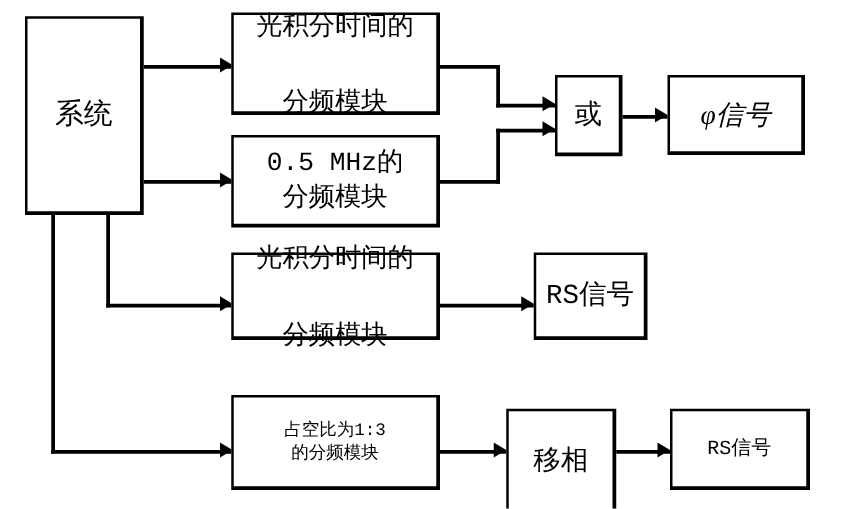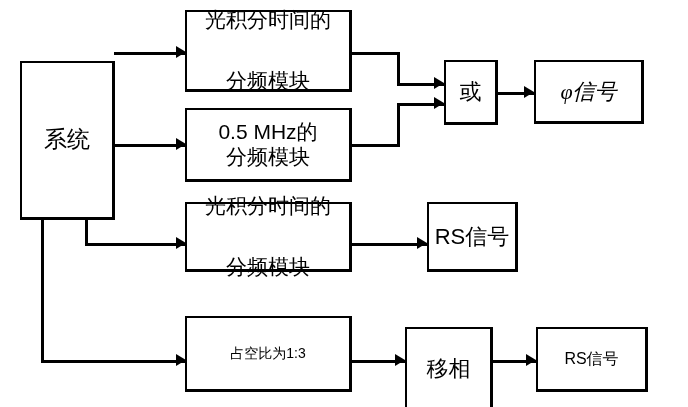--- a/index.html
+++ b/index.html
@@ -28,21 +28,21 @@
     align-items: center;
     justify-content: center;
     text-align: center;
     color: #000000;
     line-height: 1.18;
     letter-spacing: 0px;
     z-index: 3;
   }
   .blk .ln { display: block; white-space: nowrap; }
   .cjk { font-family: "DejaVu Sans", "Liberation Sans", sans-serif; gap: 36px; }
-  .mix { font-family: Liberation Sans, sans-serif; }
+  .mix { font-family: Liberation Mono, monospace; }
   .phi { font-family: "Liberation Serif", "DejaVu Serif", serif; font-style: italic; }
 
   
   .hline, .vline {
     position: absolute;
     background: #000000;
     z-index: 1;
   }
   .hline { height: 3px; }
   .vline { width: 3px; }
@@ -89,21 +89,21 @@
 
   <div class="hline" style="left:350px; top:243px; width:87px;"></div>
   <div class="arrow" style="left:417px; top:237px;"></div>
 
   <div class="hline" style="left:350px; top:360px; width:65px;"></div>
   <div class="arrow" style="left:395px; top:354px;"></div>
 
   <div class="hline" style="left:492px; top:360px; width:54px;"></div>
   <div class="arrow" style="left:526px; top:354px;"></div>
 
-  <div class="blk cjk" style="left:20px; top:13px; width:95px; height:159px; font-size:23px;margin-top:48px;">
+  <div class="blk cjk" style="left:20px; top:13px; width:95px; height:159px; font-size:23px;">
     <span class="ln">系统</span>
   </div>
 
   <div class="blk cjk" style="left:185px; top:10px; width:167px; height:82px; font-size:21px;">
     <span class="ln">光积分时间的</span>
     <span class="ln">分频模块</span>
   </div>
 
   <div class="blk" style="left:185px; top:108px; width:167px; height:74px; font-size:21px;">
     <span class="ln mix">0.5 MHz的</span>
@@ -122,20 +122,21 @@
     <span class="ln">光积分时间的</span>
     <span class="ln">分频模块</span>
   </div>
 
   <div class="blk mix" style="left:427px; top:202px; width:91px; height:70px; font-size:22px;">
     <span class="ln">RS信号</span>
   </div>
 
   <div class="blk" style="left:185px; top:316px; width:167px; height:76px; font-size:14px;">
     <span class="ln mix">占空比为1:3</span>
+    <span class="ln cjk">的分频模块</span>
   </div>
 
   <div class="blk cjk" style="left:405px; top:327px; width:88px; height:84px; font-size:22px;">
     <span class="ln">移相</span>
   </div>
 
   <div class="blk mix" style="left:536px; top:327px; width:112px; height:65px; font-size:16px;">
     <span class="ln">RS信号</span>
   </div>
 

